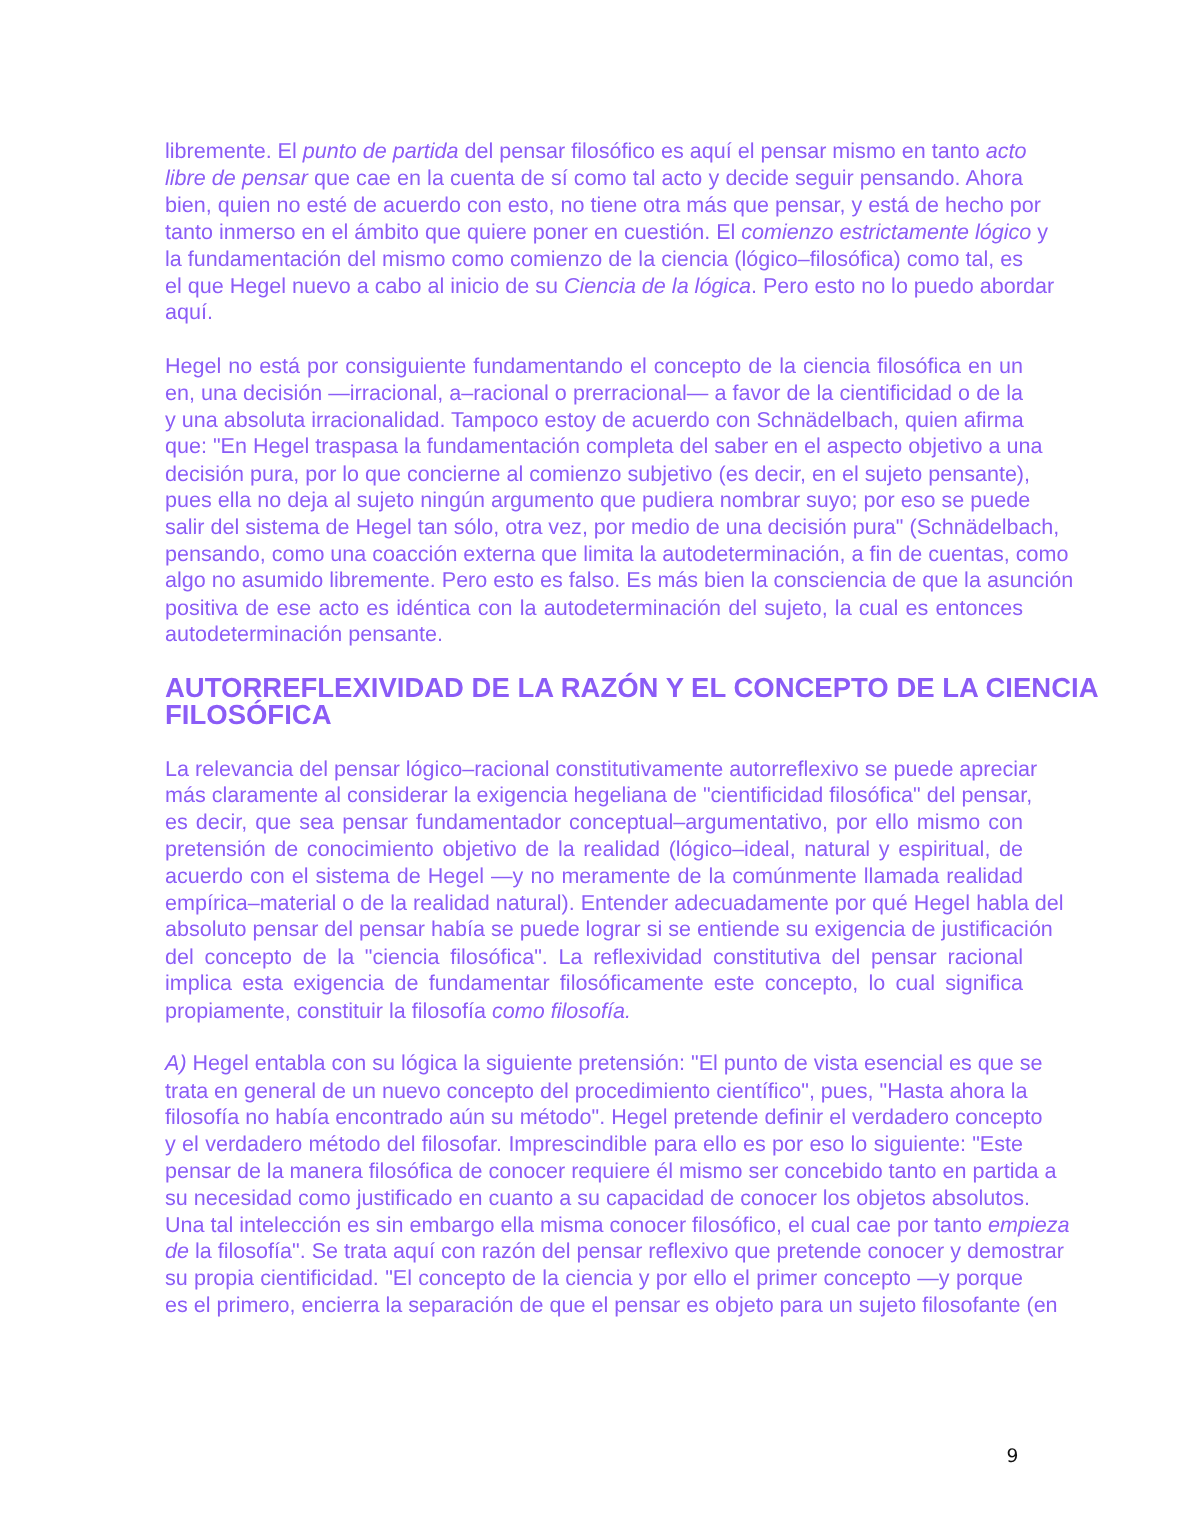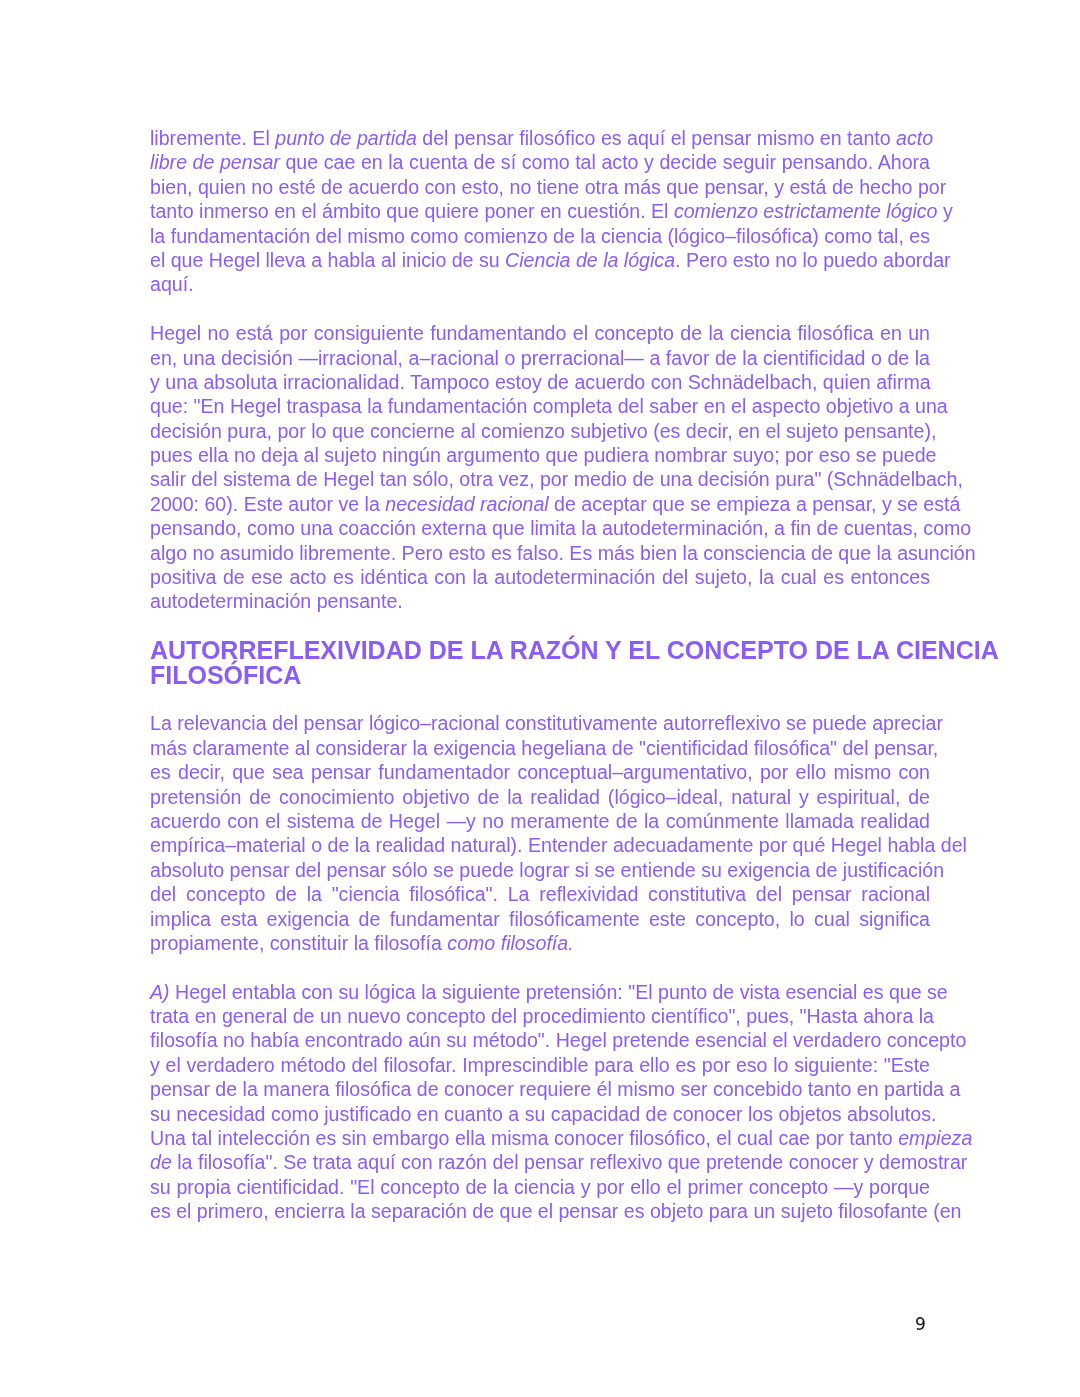--- a/index.html
+++ b/index.html
@@ -24,61 +24,60 @@
 </head>
 <body>
 
 <div class="page" id="page-root">
     <div class="para">
       <span class="line" style="white-space: nowrap; display: block;"><span style="white-space: nowrap; display: inline-block; transform: scaleX(0.99998); transform-origin: left center;"><span>libremente. El </span><em>punto de partida</em><span> del pensar filosófico es aquí el pensar mismo en tanto </span><em>acto</em></span></span>
       <span class="line" style="white-space: nowrap; display: block;"><span style="white-space: nowrap;"><em>libre de pensar</em><span> que cae en la cuenta de sí como tal acto y decide seguir pensando. Ahora</span></span></span>
       <span class="line" style="white-space: nowrap; display: block;"><span style="white-space: nowrap;"><span>bien, quien no esté de acuerdo con esto, no tiene otra más que pensar, y está de hecho por</span></span></span>
       <span class="line" style="white-space: nowrap; display: block;"><span style="white-space: nowrap;"><span>tanto inmerso en el ámbito que quiere poner en cuestión. El </span><em>comienzo estrictamente lógico</em><span> y</span></span></span>
       <span class="line" style="white-space: nowrap; display: block;"><span style="white-space: nowrap;"><span>la fundamentación del mismo como comienzo de la ciencia (lógico–filosófica) como tal, es</span></span></span>
-      <span class="line" style="white-space: nowrap; display: block;"><span style="white-space: nowrap;"><span>el que Hegel lleva a habla al inicio de su </span><em>Ciencia de la lógica</em><span>. Pero esto no lo puedo abordar</span></span></span>
+      <span class="line" style="white-space: nowrap; display: block;"><span style="white-space: nowrap;"><span>el que Hegel nuevo a cabo al inicio de su </span><em>Ciencia de la lógica</em><span>. Pero esto no lo puedo abordar</span></span></span>
       <span class="line last" style="white-space: nowrap; display: block;"><span>aquí.</span></span>
     </div>
     <div class="gap"></div>
     <div class="para">
       <span class="line" style="white-space: nowrap; display: block;"><span style="white-space: nowrap;"><span>Hegel no está por consiguiente fundamentando el concepto de la ciencia filosófica en un</span></span></span>
       <span class="line" style="white-space: nowrap; display: block;"><span style="white-space: nowrap;"><span>en, una decisión —irracional, a–racional o prerracional— a favor de la cientificidad o de la</span></span></span>
       <span class="line" style="white-space: nowrap; display: block;"><span style="white-space: nowrap;"><span>y una absoluta irracionalidad. Tampoco estoy de acuerdo con Schnädelbach, quien afirma</span></span></span>
       <span class="line" style="white-space: nowrap; display: block;"><span style="white-space: nowrap;"><span>que: "En Hegel traspasa la fundamentación completa del saber en el aspecto objetivo a una</span></span></span>
       <span class="line" style="white-space: nowrap; display: block;"><span style="white-space: nowrap;"><span>decisión pura, por lo que concierne al comienzo subjetivo (es decir, en el sujeto pensante),</span></span></span>
       <span class="line" style="white-space: nowrap; display: block;"><span style="white-space: nowrap;"><span>pues ella no deja al sujeto ningún argumento que pudiera nombrar suyo; por eso se puede</span></span></span>
       <span class="line" style="white-space: nowrap; display: block;"><span style="white-space: nowrap;"><span>salir del sistema de Hegel tan sólo, otra vez, por medio de una decisión pura" (Schnädelbach,</span></span></span>
-      <span class="line" style="white-space: nowrap; display: block; word-spacing: 0.000919118px;"><span style="white-space: nowrap;"><span>2000: 60). Este autor ve la </span><em>necesidad racional</em><span> de aceptar que se empieza a pensar, y se está</span></span></span>
       <span class="line" style="white-space: nowrap; display: block;"><span style="white-space: nowrap;"><span>pensando, como una coacción externa que limita la autodeterminación, a fin de cuentas, como</span></span></span>
       <span class="line" style="white-space: nowrap; display: block;"><span style="white-space: nowrap;"><span>algo no asumido libremente. Pero esto es falso. Es más bien la consciencia de que la asunción</span></span></span>
       <span class="line" style="white-space: nowrap; display: block;"><span style="white-space: nowrap;"><span>positiva de ese acto es idéntica con la autodeterminación del sujeto, la cual es entonces</span></span></span>
       <span class="line last" style="white-space: nowrap; display: block;"><span>autodeterminación pensante.</span></span>
     </div>
     <div class="gap"></div>
     <div class="para heading">
       <span class="line" style="white-space: nowrap; display: block;"><span style="white-space: nowrap;"><span>AUTORREFLEXIVIDAD DE LA RAZÓN Y EL CONCEPTO DE LA CIENCIA</span></span></span>
       <span class="line last" style="white-space: nowrap; display: block;"><span>FILOSÓFICA</span></span>
     </div>
     <div class="gap"></div>
     <div class="para">
       <span class="line" style="white-space: nowrap; display: block;"><span style="white-space: nowrap;"><span>La relevancia del pensar lógico–racional constitutivamente autorreflexivo se puede apreciar</span></span></span>
       <span class="line" style="white-space: nowrap; display: block;"><span style="white-space: nowrap;"><span>más claramente al considerar la exigencia hegeliana de "cientificidad filosófica" del pensar,</span></span></span>
       <span class="line" style="white-space: nowrap; display: block;"><span style="white-space: nowrap;"><span>es decir, que sea pensar fundamentador conceptual–argumentativo, por ello mismo con</span></span></span>
       <span class="line" style="white-space: nowrap; display: block;"><span style="white-space: nowrap;"><span>pretensión de conocimiento objetivo de la realidad (lógico–ideal, natural y espiritual, de</span></span></span>
       <span class="line" style="white-space: nowrap; display: block;"><span style="white-space: nowrap;"><span>acuerdo con el sistema de Hegel —y no meramente de la comúnmente llamada realidad</span></span></span>
       <span class="line" style="white-space: nowrap; display: block;"><span style="white-space: nowrap;"><span>empírica–material o de la realidad natural). Entender adecuadamente por qué Hegel habla del</span></span></span>
-      <span class="line" style="white-space: nowrap; display: block;"><span style="white-space: nowrap;"><span>absoluto pensar del pensar sólo se puede lograr si se entiende su exigencia de justificación</span></span></span>
+      <span class="line" style="white-space: nowrap; display: block;"><span style="white-space: nowrap;"><span>absoluto pensar del pensar había se puede lograr si se entiende su exigencia de justificación</span></span></span>
       <span class="line" style="white-space: nowrap; display: block;"><span style="white-space: nowrap;"><span>del concepto de la "ciencia filosófica". La reflexividad constitutiva del pensar racional</span></span></span>
       <span class="line" style="white-space: nowrap; display: block;"><span style="white-space: nowrap;"><span>implica esta exigencia de fundamentar filosóficamente este concepto, lo cual significa</span></span></span>
       <span class="line last" style="white-space: nowrap; display: block;"><span>propiamente, constituir la filosofía </span><em>como filosofía.</em></span>
     </div>
     <div class="gap"></div>
     <div class="para">
       <span class="line" style="white-space: nowrap; display: block;"><span style="white-space: nowrap;"><em>A)</em><span> Hegel entabla con su lógica la siguiente pretensión: "El punto de vista esencial es que se</span></span></span>
       <span class="line" style="white-space: nowrap; display: block;"><span style="white-space: nowrap;"><span>trata en general de un nuevo concepto del procedimiento científico", pues, "Hasta ahora la</span></span></span>
-      <span class="line" style="white-space: nowrap; display: block;"><span style="white-space: nowrap;"><span>filosofía no había encontrado aún su método". Hegel pretende esencial el verdadero concepto</span></span></span>
+      <span class="line" style="white-space: nowrap; display: block;"><span style="white-space: nowrap;"><span>filosofía no había encontrado aún su método". Hegel pretende definir el verdadero concepto</span></span></span>
       <span class="line" style="white-space: nowrap; display: block;"><span style="white-space: nowrap;"><span>y el verdadero método del filosofar. Imprescindible para ello es por eso lo siguiente: "Este</span></span></span>
       <span class="line" style="white-space: nowrap; display: block;"><span style="white-space: nowrap;"><span>pensar de la manera filosófica de conocer requiere él mismo ser concebido tanto en partida a</span></span></span>
       <span class="line" style="white-space: nowrap; display: block;"><span style="white-space: nowrap;"><span>su necesidad como justificado en cuanto a su capacidad de conocer los objetos absolutos.</span></span></span>
       <span class="line" style="white-space: nowrap; display: block;"><span style="white-space: nowrap;"><span>Una tal intelección es sin embargo ella misma conocer filosófico, el cual cae por tanto </span><em>empieza</em></span></span>
       <span class="line" style="white-space: nowrap; display: block;"><span style="white-space: nowrap;"><em>de</em><span> la filosofía". Se trata aquí con razón del pensar reflexivo que pretende conocer y demostrar</span></span></span>
       <span class="line" style="white-space: nowrap; display: block;"><span style="white-space: nowrap;"><span>su propia cientificidad. "El concepto de la ciencia y por ello el primer concepto —y porque</span></span></span>
       <span class="line" style="white-space: nowrap; display: block;"><span style="white-space: nowrap;"><span>es el primero, encierra la separación de que el pensar es objeto para un sujeto filosofante (en</span></span></span>
     </div>
   </div>
 

